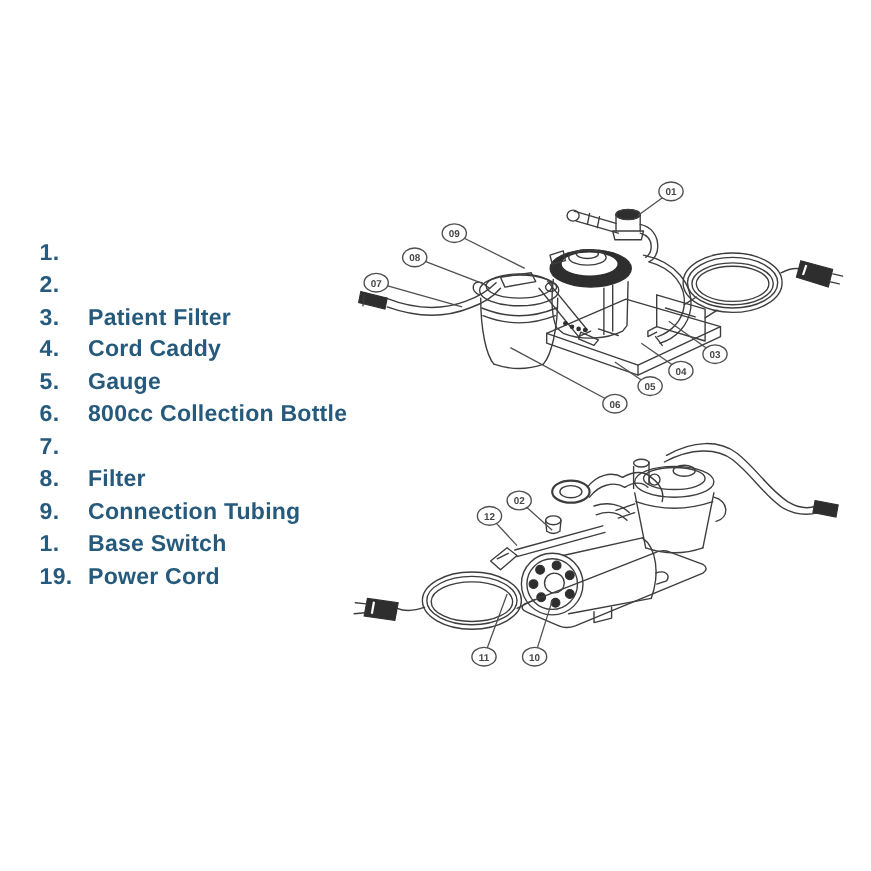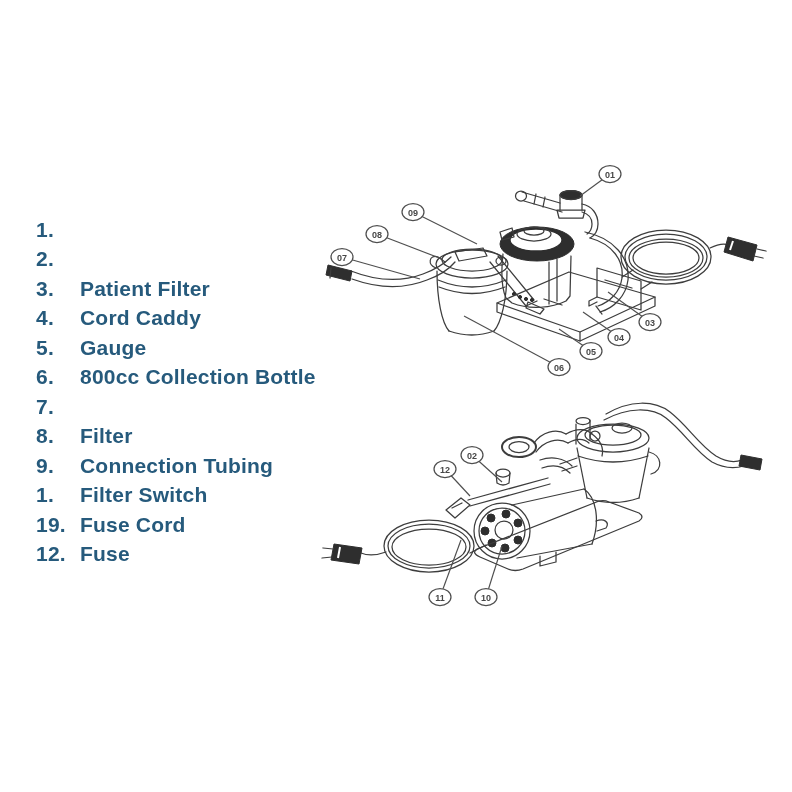--- a/index.html
+++ b/index.html
@@ -52,29 +52,25 @@
     <li>
         <span class="num">8.</span>
         <span>Filter</span>
       </li>
     <li>
         <span class="num">9.</span>
         <span>Connection Tubing</span>
       </li>
     <li>
         <span class="num">1.</span>
-        <span>Filter Switch</span>
+        <span>Base Switch</span>
       </li>
     <li>
         <span class="num">19.</span>
-        <span>Fuse Cord</span>
-      </li>
-    <li>
-        <span class="num">12.</span>
-        <span>Fuse</span>
+        <span>Power Cord</span>
       </li>
   </ol>
 
   <svg class="art" width="792" height="792" viewBox="0 0 792 792">
 
     <g>
 
       <g>
         <path class="ln" d="M351,271 C374,280 399,283 423,274 C437,269 446,262 451,257"></path>
         <path class="ln" d="M352,279 C377,288 402,290 427,280 C441,275 450,268 455,262"></path>

